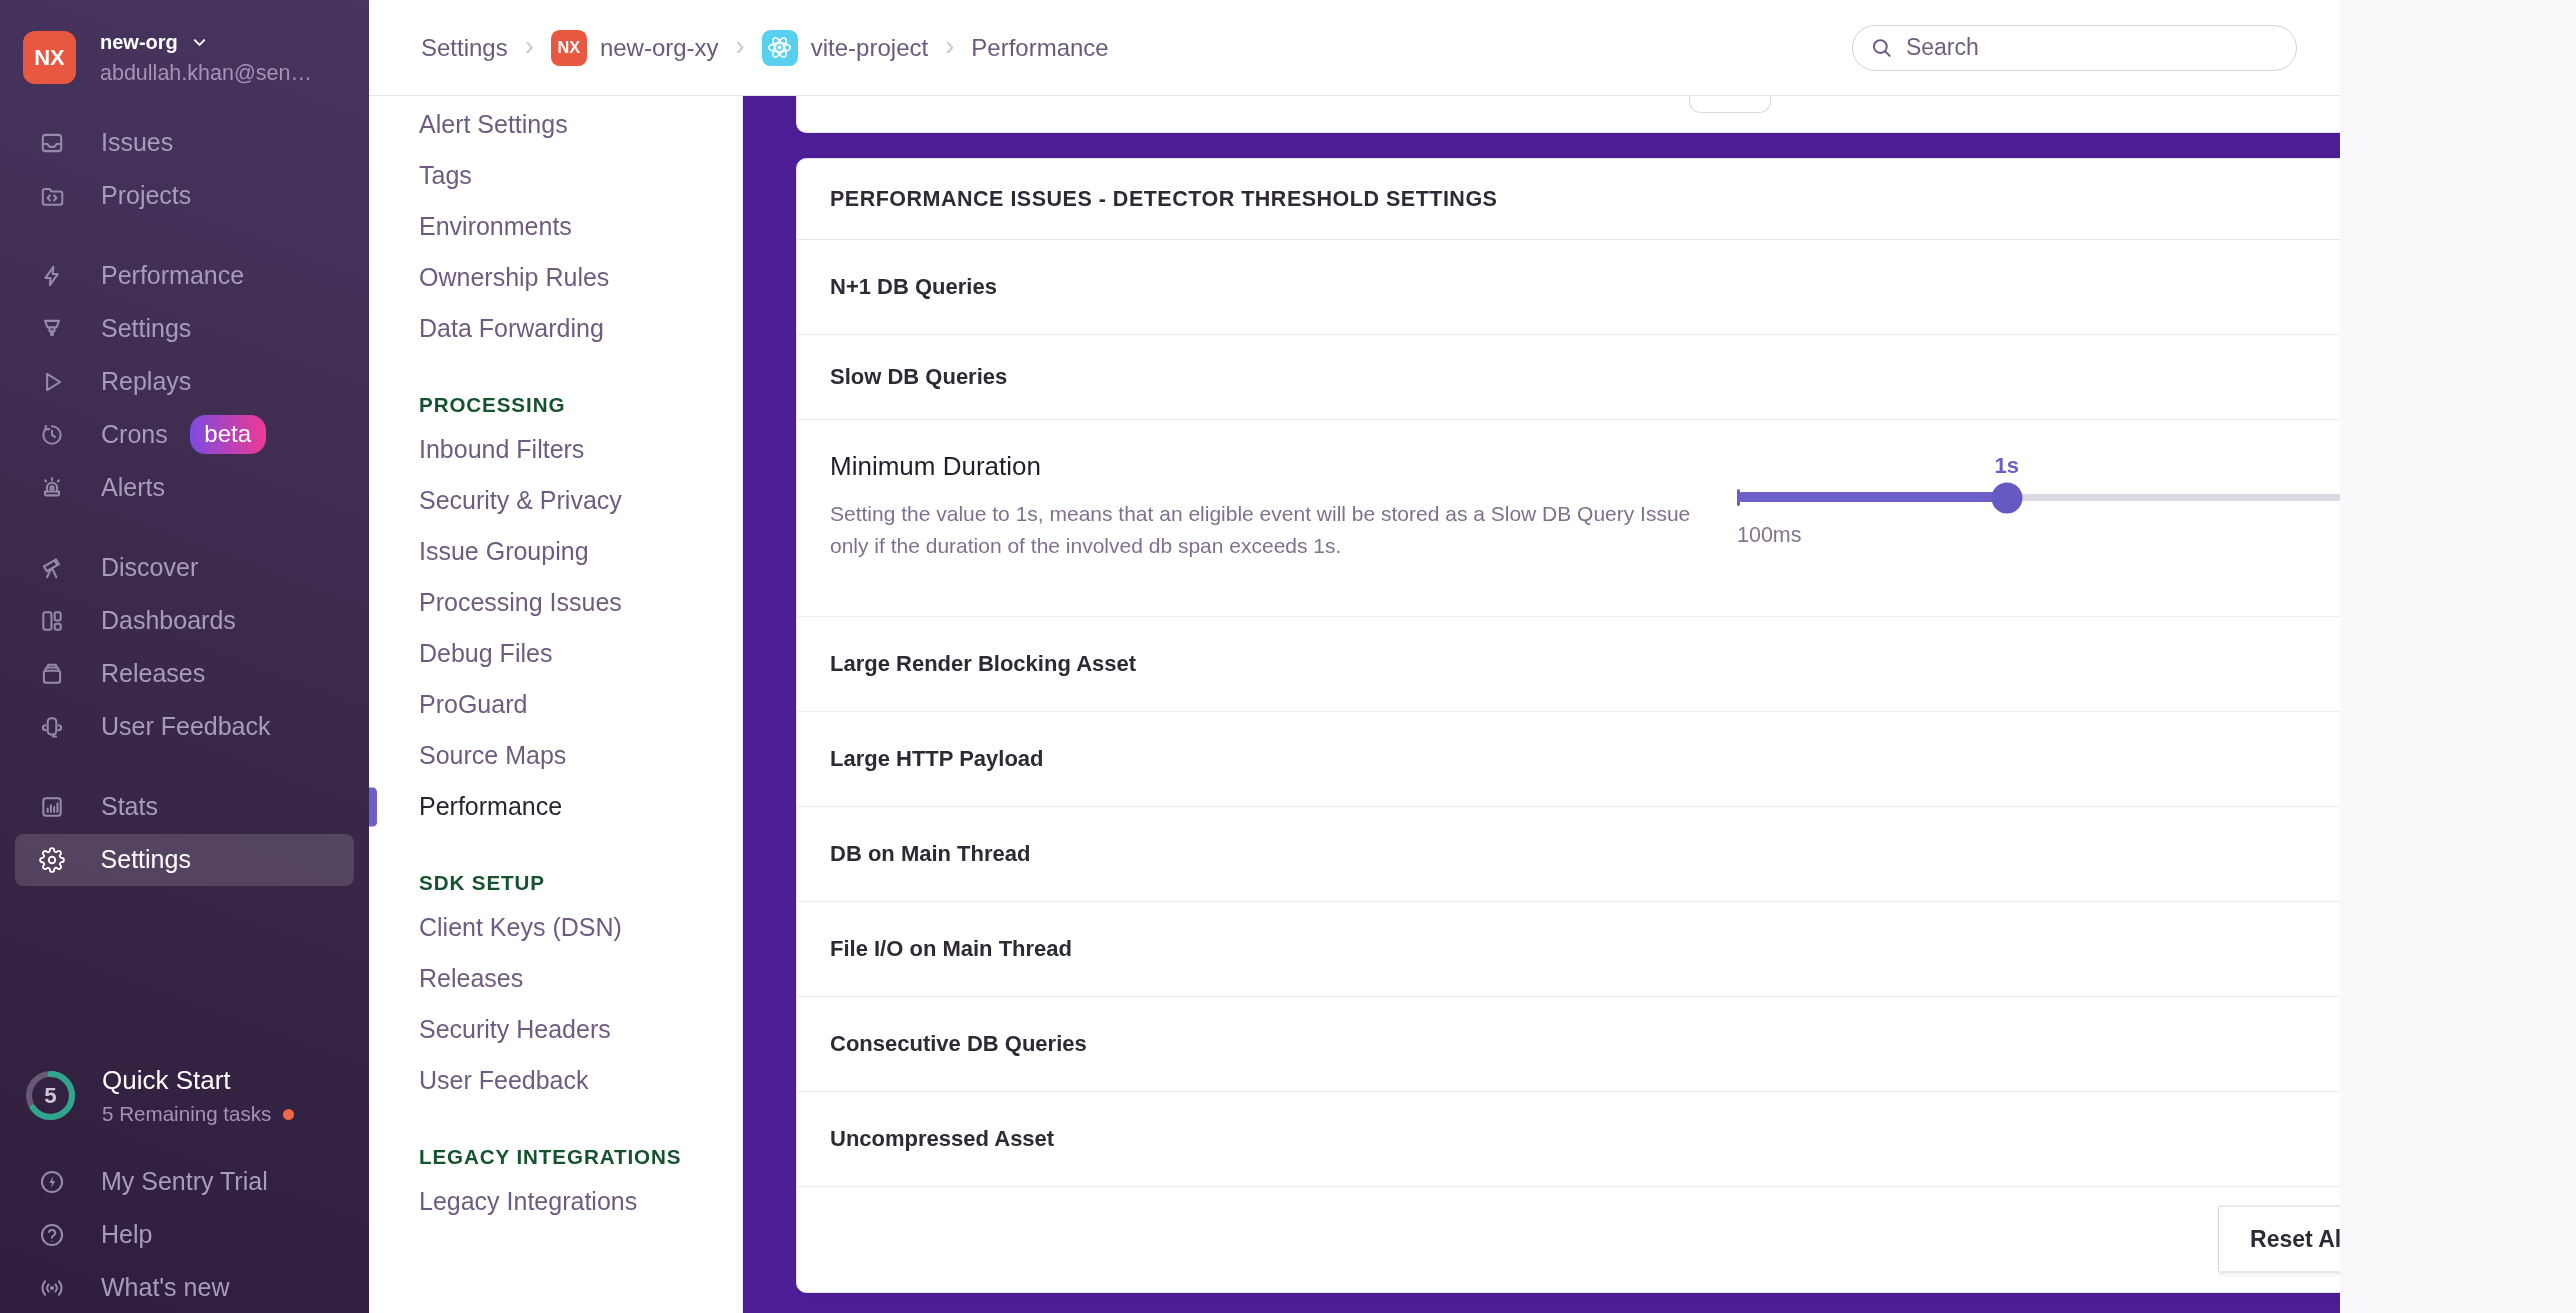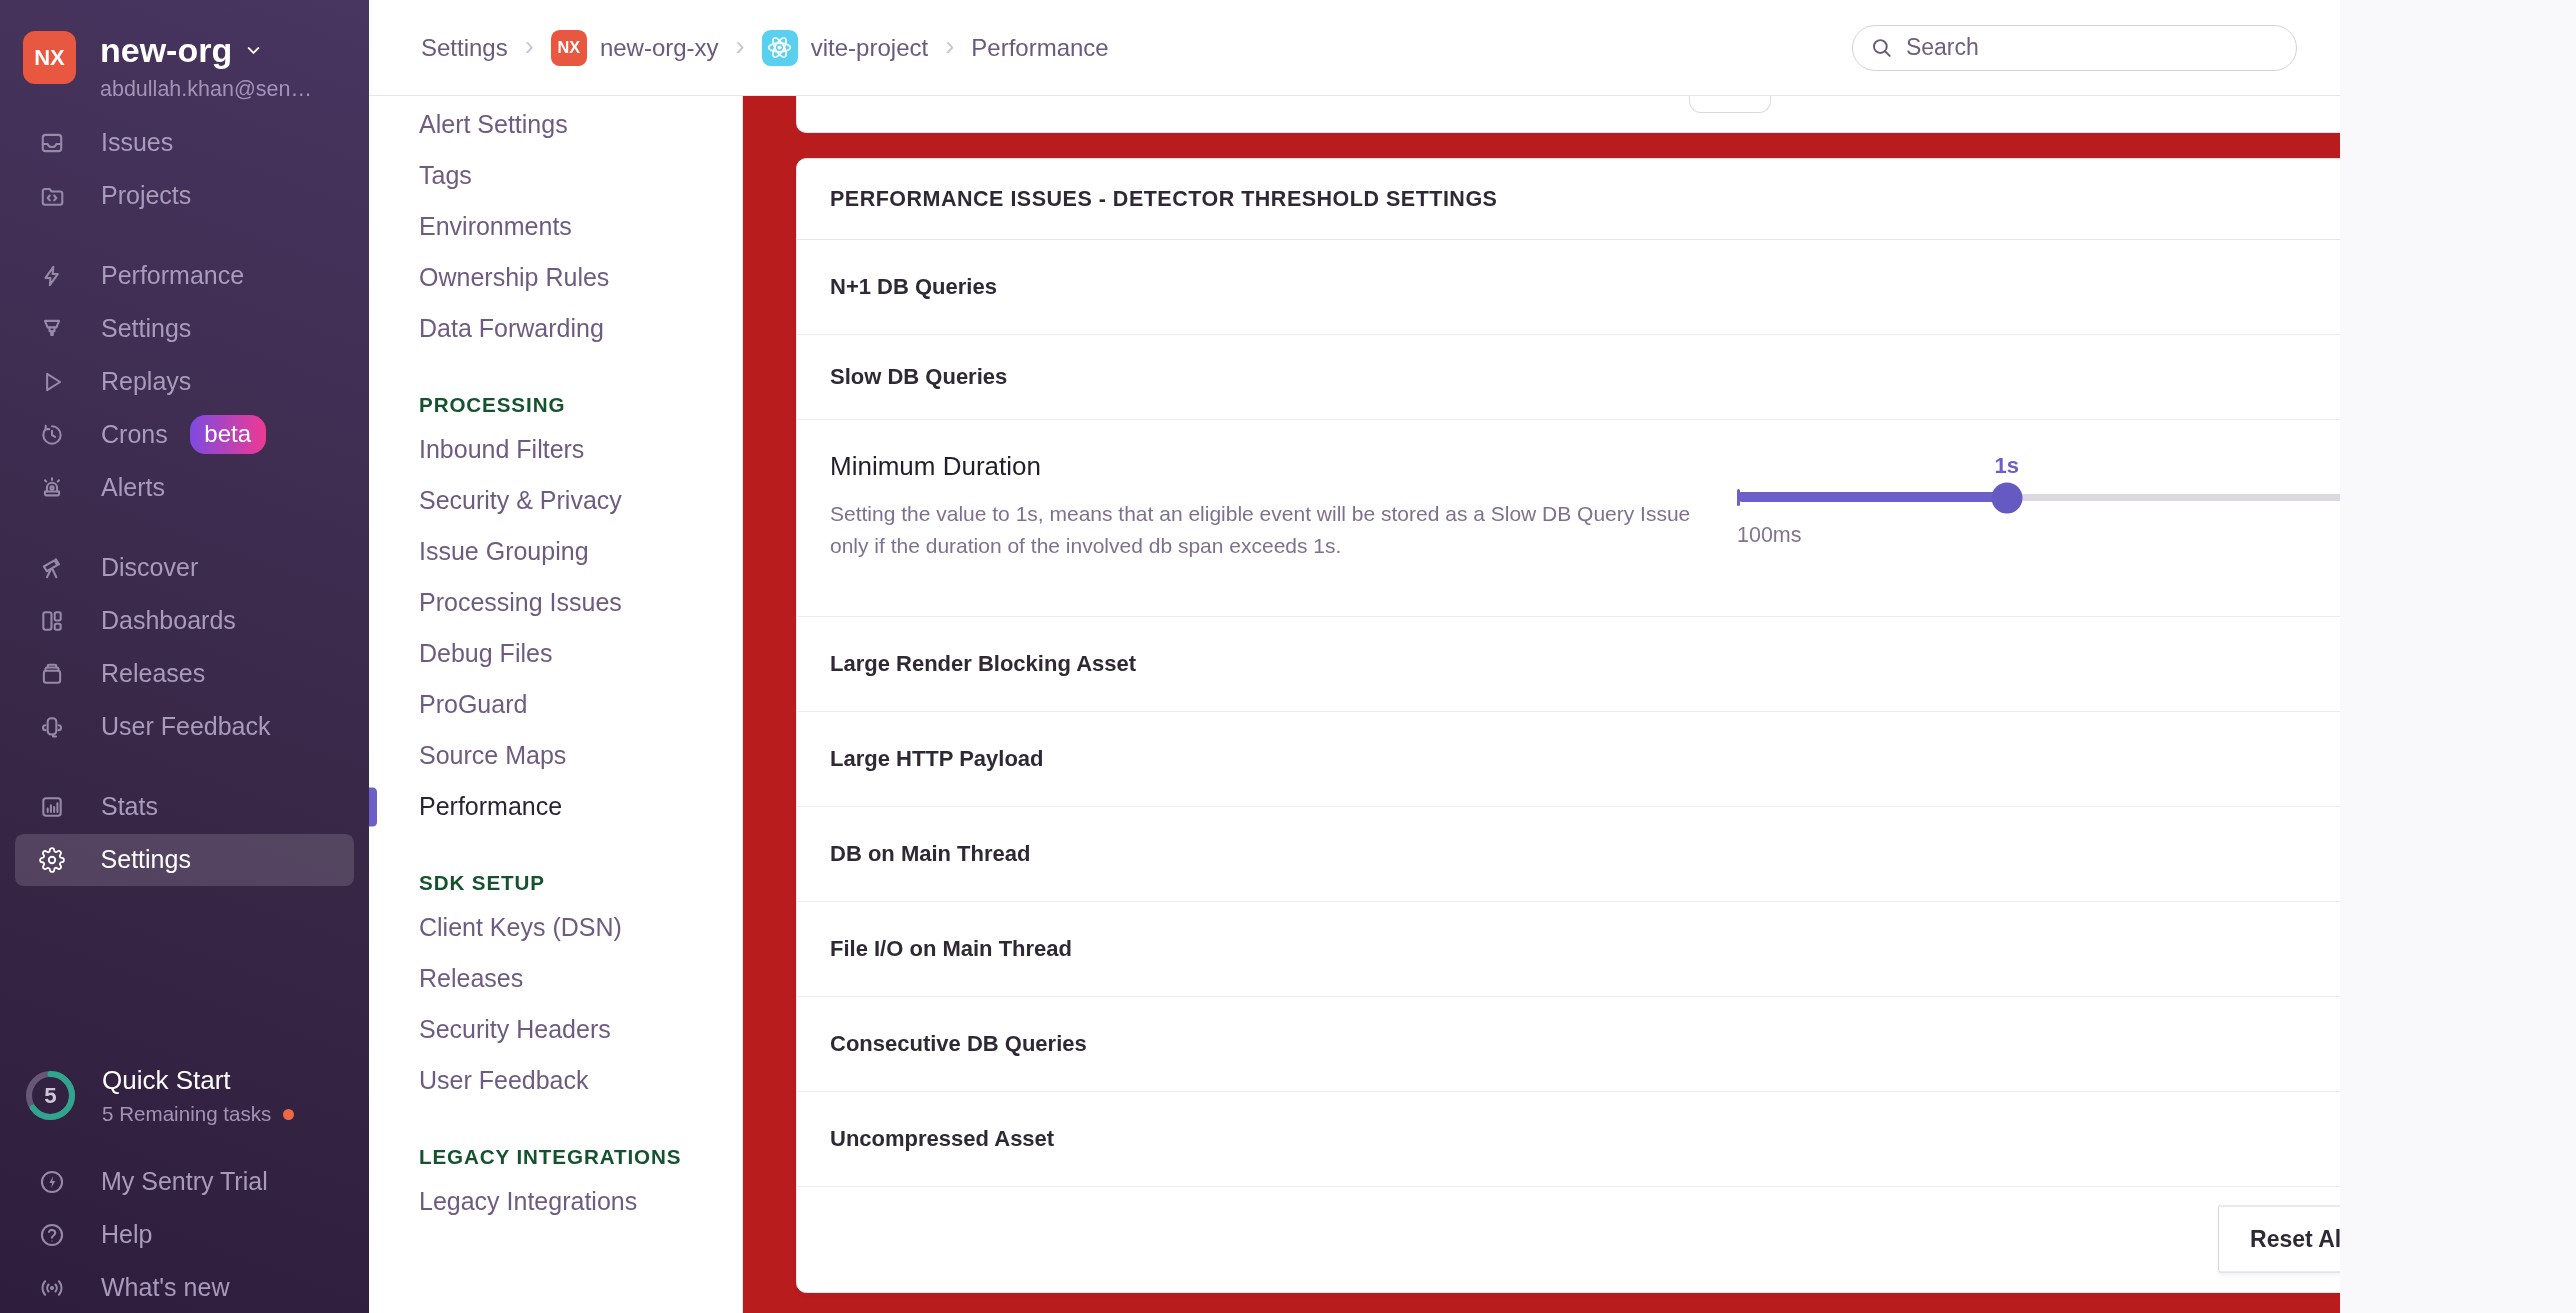--- a/index.html
+++ b/index.html
@@ -7,21 +7,21 @@
           font-family:"Liberation Sans",sans-serif;}
   svg{display:block}
 
   
   .sidebar{position:absolute;left:0;top:0;width:369px;height:1314px;
            background:linear-gradient(200deg,#483560 0%,#3a2849 55%,#2f1d3d 100%);}
   .org-row{position:absolute;top:31px;left:23px;display:flex;align-items:flex-start;}
   .org-avatar{width:53px;height:53px;border-radius:12px;background:#E8573F;color:#fff;
               font-weight:bold;font-size:22px;display:flex;align-items:center;justify-content:center;}
   .org-meta{margin-left:24px;}
-  .org-name{display:flex;align-items:center;color:#fff;font-weight:bold;font-size:34px;}
+  .org-name{display:flex;align-items:center;color:#fff;font-weight:bold;font-size:20px;}
   .org-name svg{margin-left:12px;}
   .org-email{margin-top:6.9px;color:#a493b5;font-size:21.5px;max-width:247px;white-space:nowrap;
              overflow:hidden;text-overflow:ellipsis;}
   .nav{position:absolute;top:116px;left:0;right:0;}
   .nav-item{height:53px;display:flex;align-items:center;padding-left:39px;color:#a99bbb;font-size:25px;}
   .nav-item .nico{width:26px;height:26px;margin-right:36px;flex:none;color:#978aa9;}
   .nav-gap{height:27px;}
   .nav-item.active{height:52px;margin:0.9px 14.6px;padding-left:24px;background:rgba(255,255,255,0.14);
                    border-radius:8.6px;color:#fff;}
   .nav-item.active .nico{color:#fff;}
@@ -56,21 +56,21 @@
                 border-right:1.7px solid #e9e3ee;box-sizing:border-box;z-index:2;}
   .sn-item{position:relative;height:51px;display:flex;align-items:center;padding-left:50px;
            font-size:25px;color:#6f5b80;cursor:pointer;}
   .sn-item.active{color:#2a2333;}
   .sn-bar{position:absolute;left:0;top:50%;transform:translateY(-50%);width:7.7px;height:39px;
           background:#6C5FC7;border-radius:0 4.3px 4.3px 0;}
   .sn-heading{height:39px;margin-top:31px;display:flex;align-items:center;padding-left:50px;
               font-size:20.6px;font-weight:bold;color:#14532d;letter-spacing:0.9px;}
 
   
-  .content{position:absolute;left:743px;top:96px;right:0;bottom:0;background:#b91c1c;}
+  .content{position:absolute;left:743px;top:96px;right:0;bottom:0;background:#4c1d95;}
   .stub-panel{position:absolute;left:53px;top:0;width:1737px;height:37px;background:#fff;
               border:1.7px solid #e9e3ee;border-top:none;border-radius:0 0 10.3px 10.3px;box-sizing:border-box;}
   .stub-chip{position:absolute;left:892px;top:-1.7px;width:82px;height:19px;background:#fff;
              border:1.7px solid #ddd6e3;border-top:none;border-radius:0 0 12px 12px;box-sizing:border-box;}
   .panel{position:absolute;left:53px;top:62px;width:1737px;background:#fff;border:1.7px solid #e9e3ee;
          border-radius:10.3px;box-sizing:border-box;box-shadow:0 2.6px 4.3px rgba(42,30,62,0.04);}
   .panel-header{height:80px;display:flex;align-items:center;padding:0 33px;
                 border-bottom:1.7px solid #e9e3ee;font-size:21.5px;font-weight:bold;
                 letter-spacing:0.5px;color:#2f2936;}
   .acc-row{height:94px;display:flex;align-items:center;justify-content:space-between;

